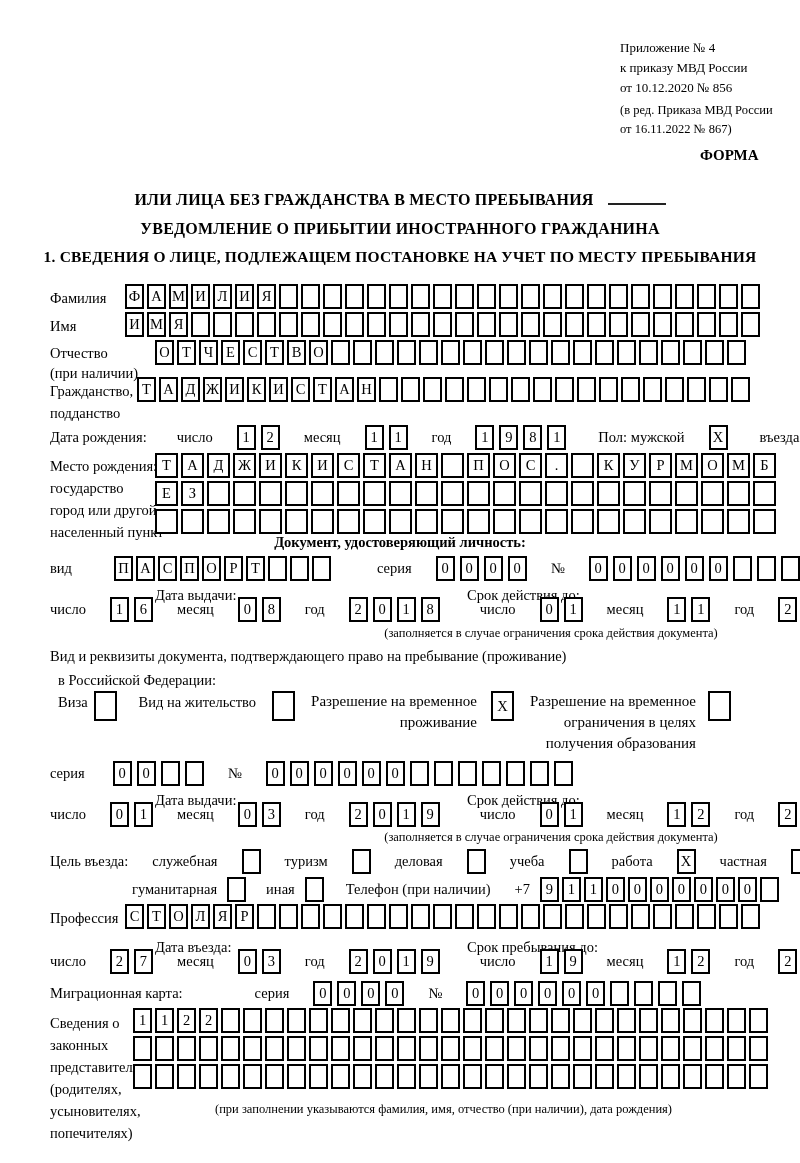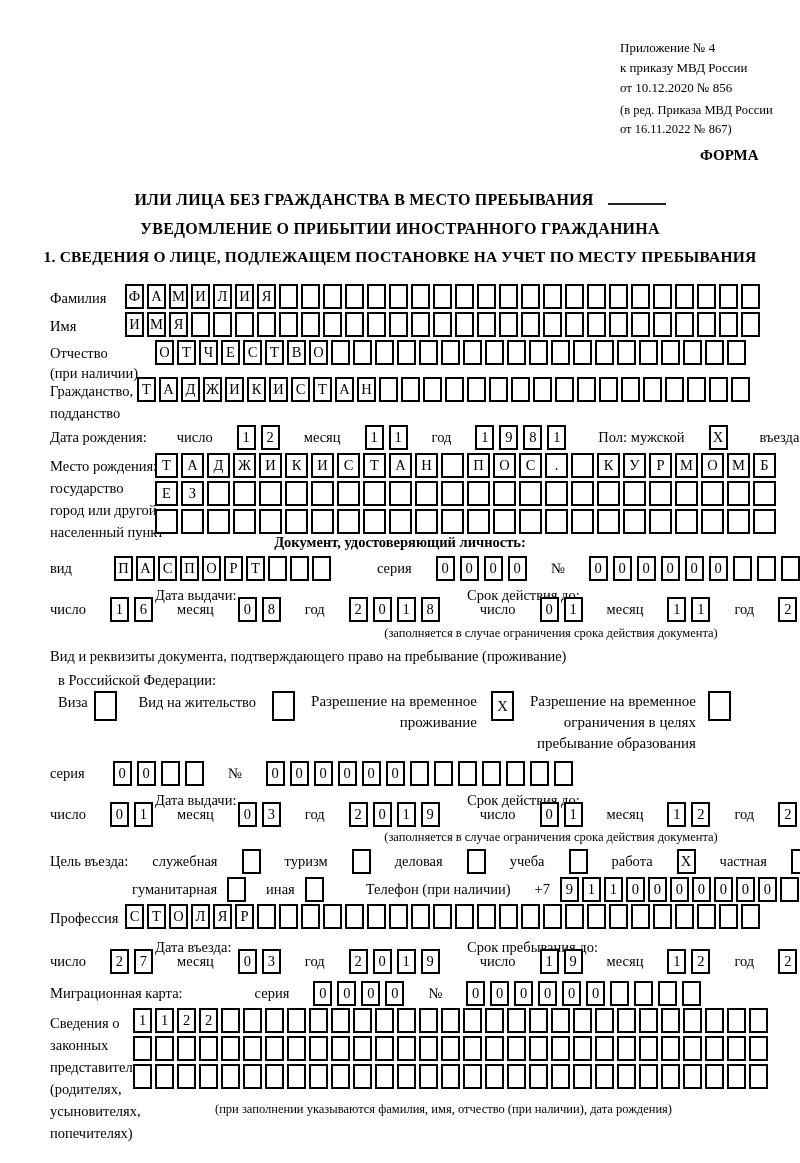--- a/index.html
+++ b/index.html
@@ -386,21 +386,21 @@
     <span class="stack" style="margin-left:16px;">
       <span style="display:block;">Разрешение на временное</span>
       <span style="display:block;">проживание</span>
     </span>
     <span class="cells cb" style="margin-left:14px;">
         <span class="cell">X</span>
       </span>
     <span class="stack" style="margin-left:16px;">
       <span style="display:block;">Разрешение на временное</span>
       <span style="display:block;">ограничения в целях</span>
-      <span style="display:block;">пребывание образования</span>
+      <span style="display:block;">получения образования</span>
     </span>
     <span class="cells cb" style="margin-left:12px;">
         <span class="cell"></span>
       </span>
   </div>
 
   <div class="abs grp" style="left:50px;top:761px;">
     <span class="w">серия</span>
     <span class="cells sp" style="margin-left:4px;">
         <span class="cell">0</span>
@@ -502,21 +502,21 @@
 
   <div class="abs grp" style="left:132px;top:877px;gap:10px;">
     <span class="w">гуманитарная</span>
     <span class="cells">
         <span class="cell"></span>
       </span>
     <span class="w" style="margin-left:10px;">иная</span>
     <span class="cells">
         <span class="cell"></span>
       </span>
-    <span class="w" style="margin-left:32px;">Телефон (при наличии)</span>
+    <span class="w" style="margin-left:12px;">Телефон (при наличии)</span>
     <span class="w" style="margin-left:14px;">+7</span>
     <span class="cells">
         <span class="cell">9</span>
         <span class="cell">1</span>
         <span class="cell">1</span>
         <span class="cell">0</span>
         <span class="cell">0</span>
         <span class="cell">0</span>
         <span class="cell">0</span>
         <span class="cell">0</span>

